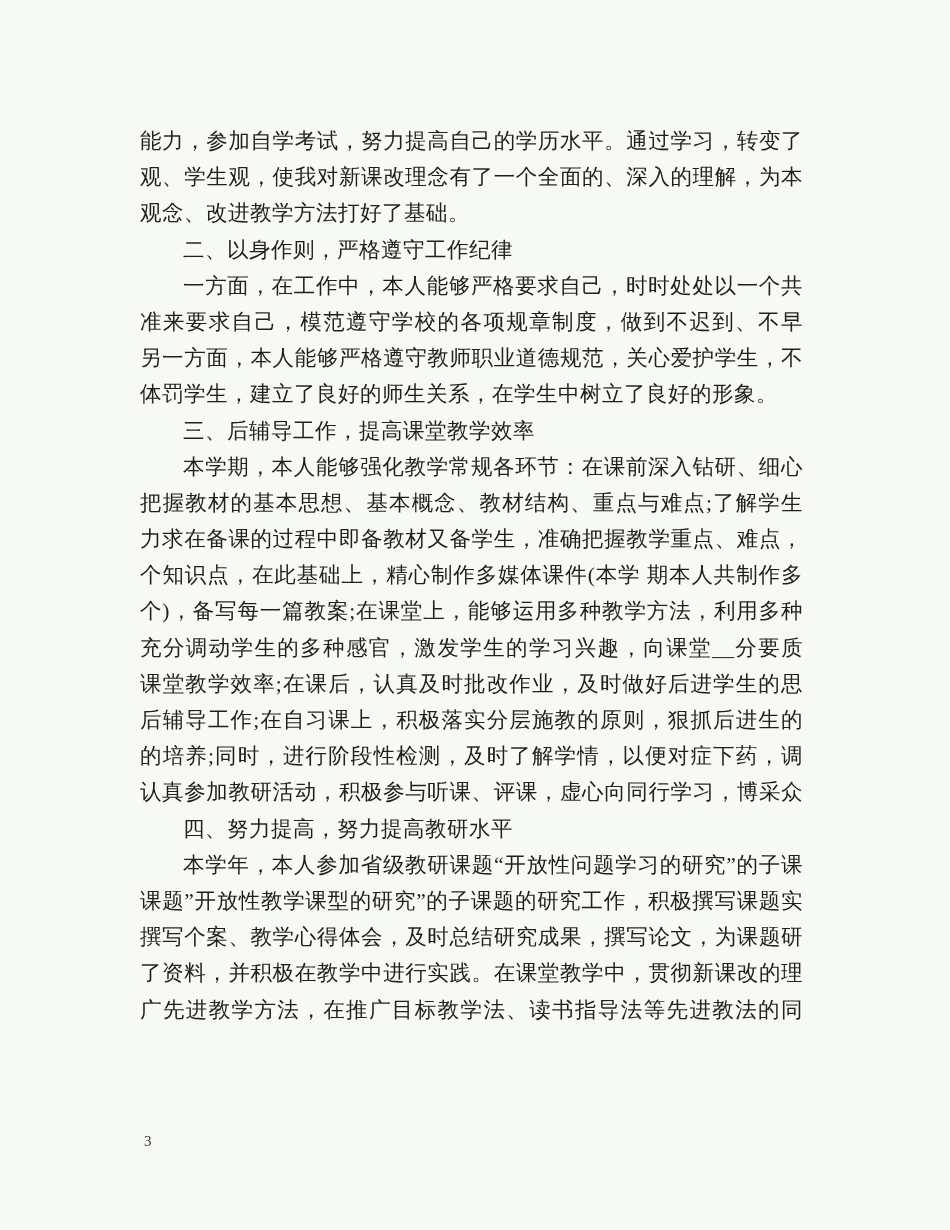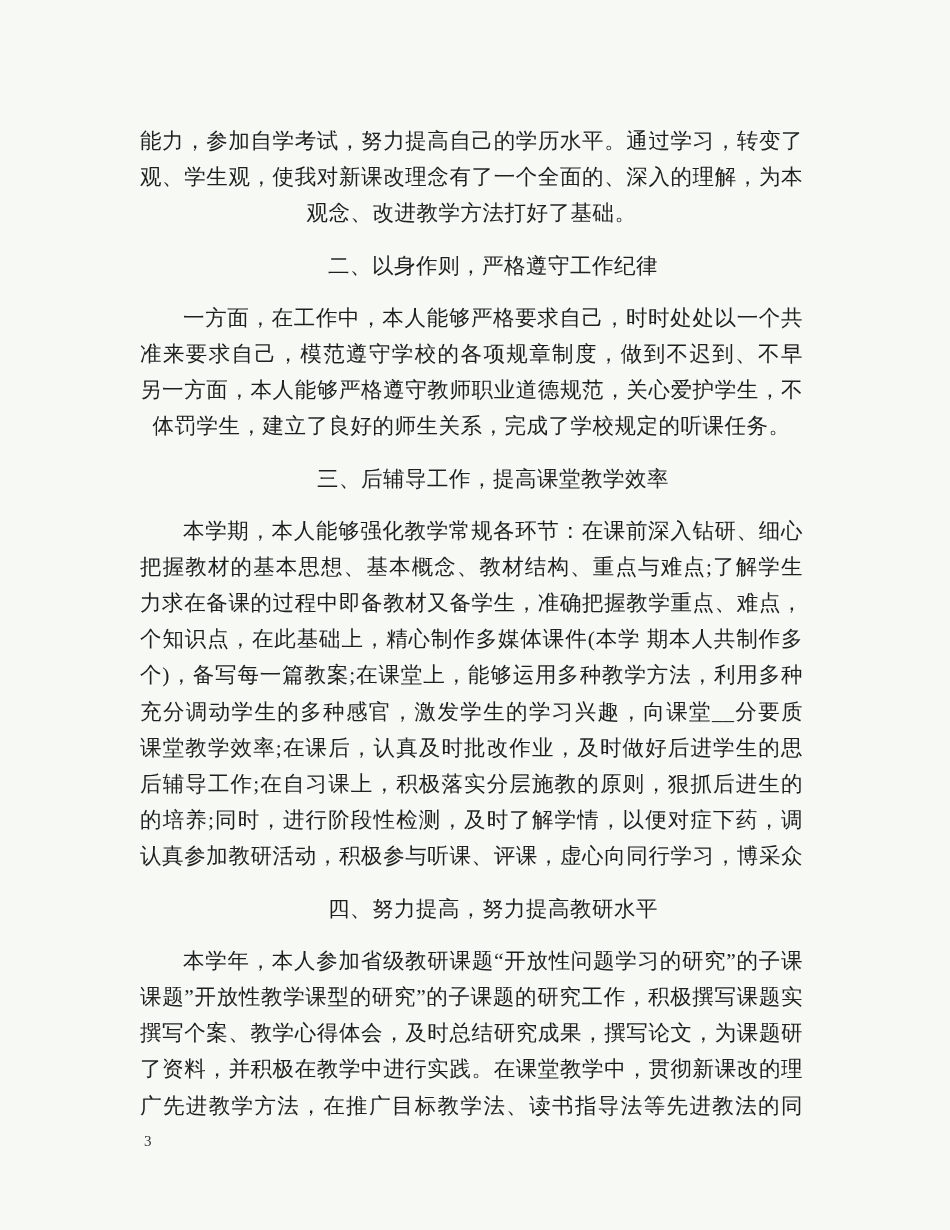--- a/index.html
+++ b/index.html
@@ -29,29 +29,28 @@
     top: 123px;
     width: 663px;
   }
   .line {
     font-size: 21.5px;
     line-height: 36.2px;
     height: 36.2px;
     overflow: hidden;
     letter-spacing: 0.5px;
     white-space: normal;
-    text-align: center;
+    text-align: left;
   }
   .line.fill {
     text-align: justify;
     text-align-last: justify;
   }
   .line.indent {
     text-indent: 2em;
-    margin-top: 16px;
   }
   .page-number {
     position: absolute;
     left: 144px;
     top: 1132px;
     font-size: 15px;
     line-height: 18px;
     color: #333333;
   }
 </style>
@@ -60,21 +59,21 @@
 
 <div class="doc-page">
   <div class="text-block" id="text-block">
       <div class="line fill">能力，参加自学考试，努力提高自己的学历水平。通过学习，转变了以前的工作</div>
       <div class="line fill">观、学生观，使我对新课改理念有了一个全面的、深入的理解，为本人转变教学</div>
       <div class="line">观念、改进教学方法打好了基础。</div>
       <div class="line indent">二、以身作则，严格遵守工作纪律</div>
       <div class="line fill indent">一方面，在工作中，本人能够严格要求自己，时时处处以一个共产党员的标</div>
       <div class="line fill">准来要求自己，模范遵守学校的各项规章制度，做到不迟到、不早退，不旷会。</div>
       <div class="line fill">另一方面，本人能够严格遵守教师职业道德规范，关心爱护学生，不体罚，变相</div>
-      <div class="line">体罚学生，建立了良好的师生关系，完成了学校规定的听课任务。</div>
+      <div class="line">体罚学生，建立了良好的师生关系，在学生中树立了良好的形象。</div>
       <div class="line indent">三、后辅导工作，提高课堂教学效率</div>
       <div class="line fill indent">本学期，本人能够强化教学常规各环节：在课前深入钻研、细心挖掘教材，</div>
       <div class="line fill">把握教材的基本思想、基本概念、教材结构、重点与难点;了解学生的知识基础，</div>
       <div class="line fill">力求在备课的过程中即备教材又备学生，准确把握教学重点、难点，不放过每一</div>
       <div class="line fill">个知识点，在此基础上，精心制作多媒体课件(本学 期本人共制作多媒体课件__</div>
       <div class="line fill">个)，备写每一篇教案;在课堂上，能够运用多种教学方法，利用多种教学手段，</div>
       <div class="line fill">充分调动学生的多种感官，激发学生的学习兴趣，向课堂__分要质量，努力提高</div>
       <div class="line fill">课堂教学效率;在课后，认真及时批改作业，及时做好后进学生的思想工作及课</div>
       <div class="line fill">后辅导工作;在自习课上，积极落实分层施教的原则，狠抓后进生的转化和优生</div>
       <div class="line fill">的培养;同时，进行阶段性检测，及时了解学情，以便对症下药，调整教学策略。</div>

